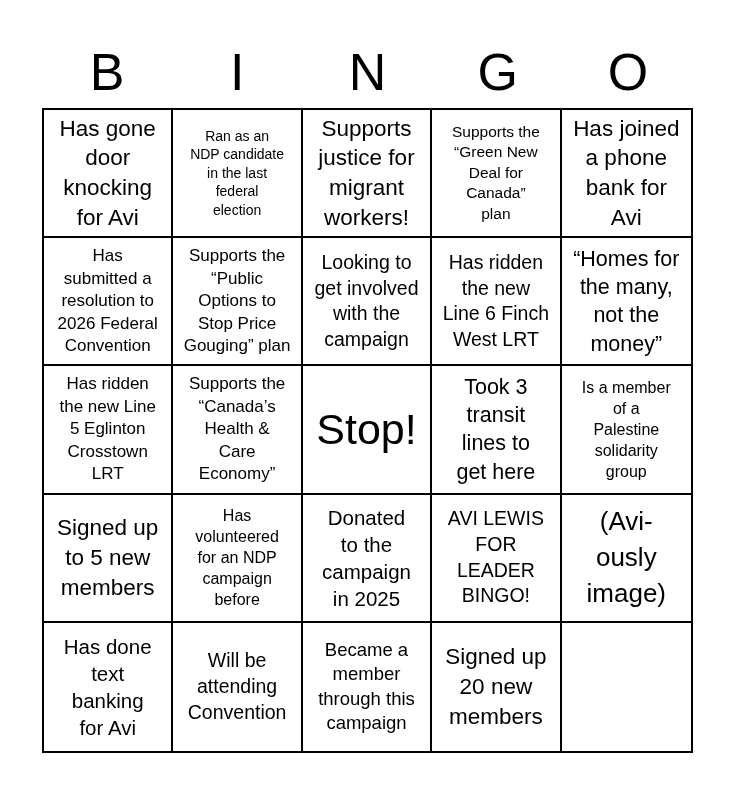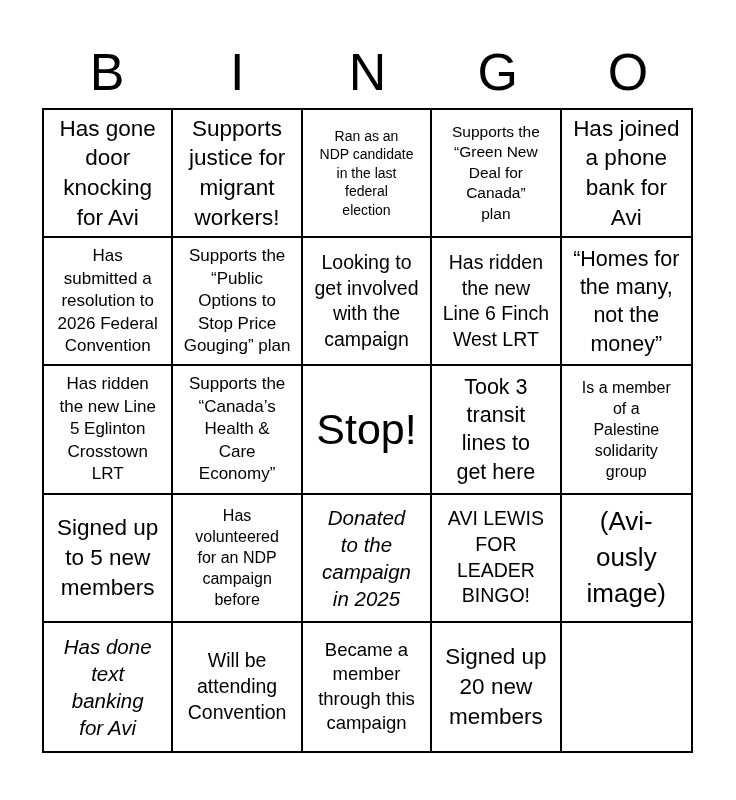--- a/index.html
+++ b/index.html
@@ -61,21 +61,21 @@
     white-space: pre-line;
     line-height: 1.32;
     display: block;
   }
   .fs14 .cell-text { font-size: 14px; }
   .fs15 .cell-text { font-size: 15.5px; }
   .fs16 .cell-text { font-size: 16px; }
   .fs17 .cell-text { font-size: 17px; }
   .fs18 .cell-text { font-size: 18.5px; }
   .fs19 .cell-text { font-size: 19.5px; }
-  .fs20 .cell-text { font-size: 20.5px; font-style: italic; }
+  .fs20 .cell-text { font-size: 20.5px; }
   .fs21 .cell-text { font-size: 21.5px; }
   .fs22 .cell-text { font-size: 22.5px; }
   .fs28 .cell-text { font-size: 26px; line-height: 1.38; }
   .free .cell-text { font-size: 43px; line-height: 1; }
 </style>
 </head>
 <body>
 
 <div class="sheet">
 
@@ -88,33 +88,33 @@
   </div>
 
   <div class="board">
 
     <div class="cell fs22">
         <span class="cell-text">Has gone
 door
 knocking
 for Avi</span>
       </div>
-    <div class="cell fs22">
-        <span class="cell-text">Supports
-justice for
-migrant
-workers!</span>
-      </div>
     <div class="cell fs14">
         <span class="cell-text">Ran as an
 NDP candidate
 in the last
 federal
 election</span>
       </div>
+    <div class="cell fs22">
+        <span class="cell-text">Supports
+justice for
+migrant
+workers!</span>
+      </div>
     <div class="cell fs15">
         <span class="cell-text">Supports the
 “Green New
 Deal for
 Canada”
 plan</span>
       </div>
     <div class="cell fs22">
         <span class="cell-text">Has joined
 a phone

